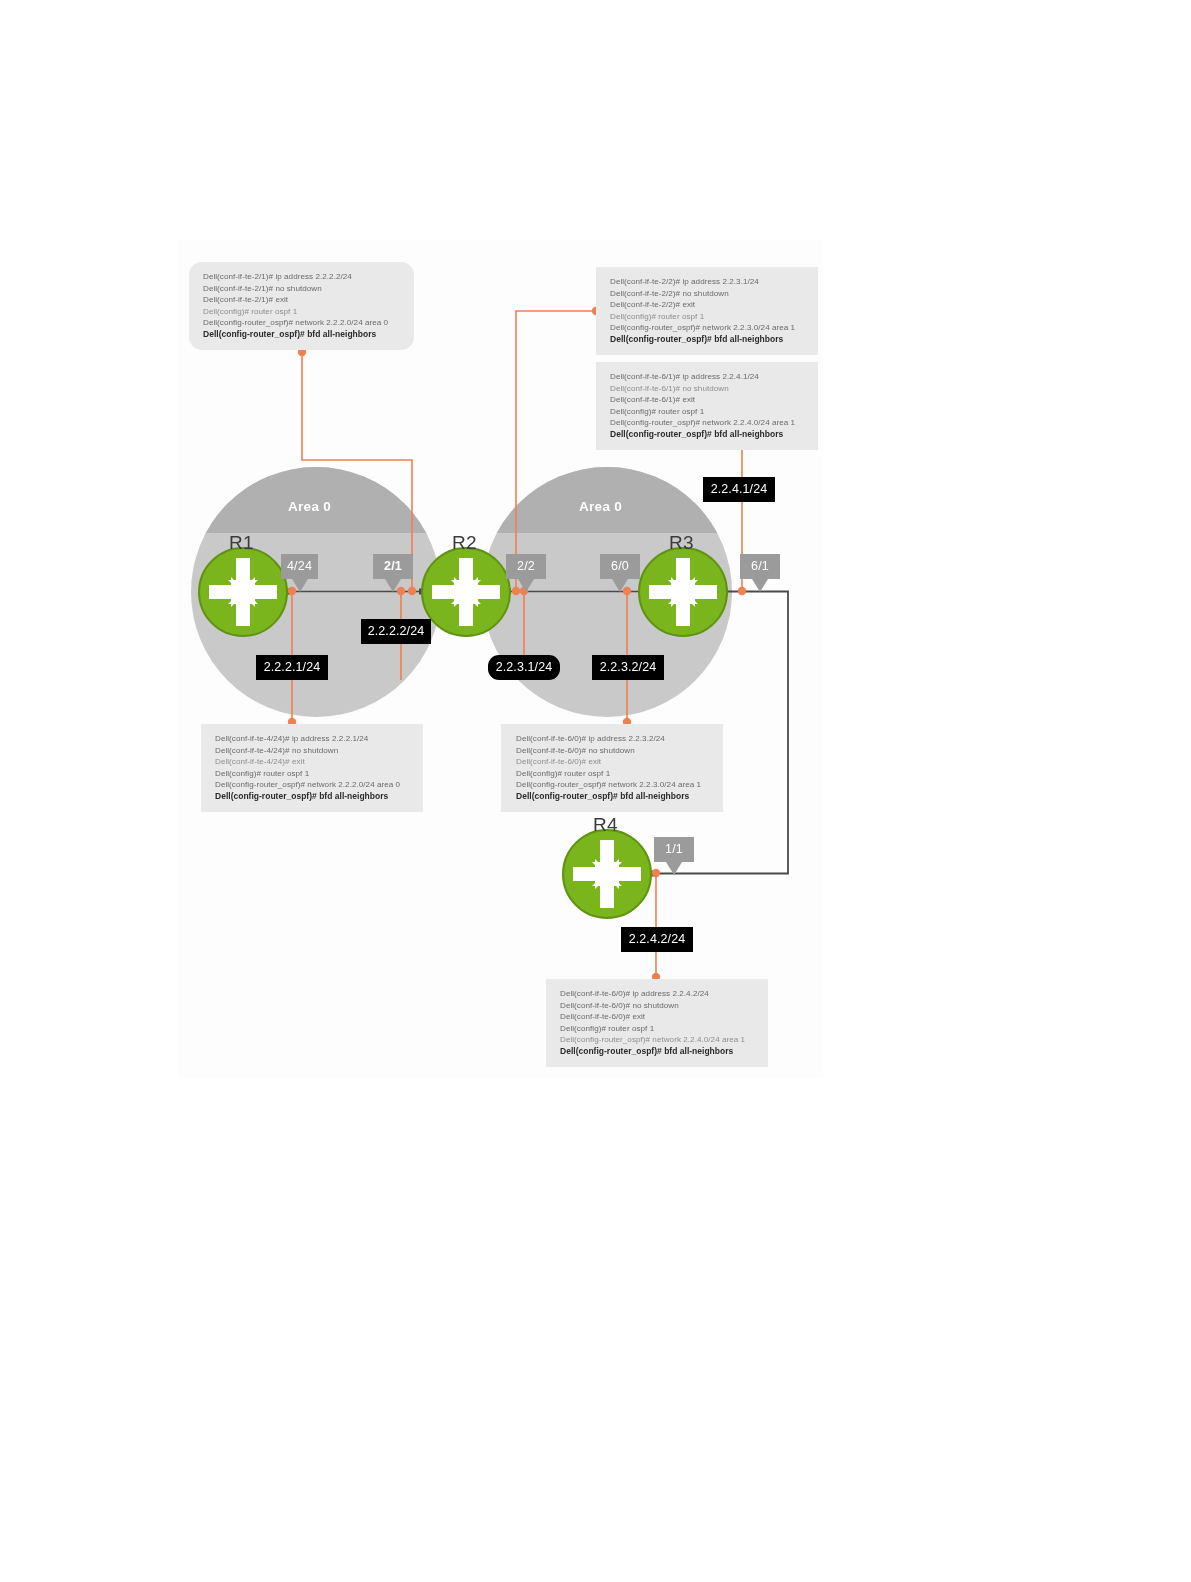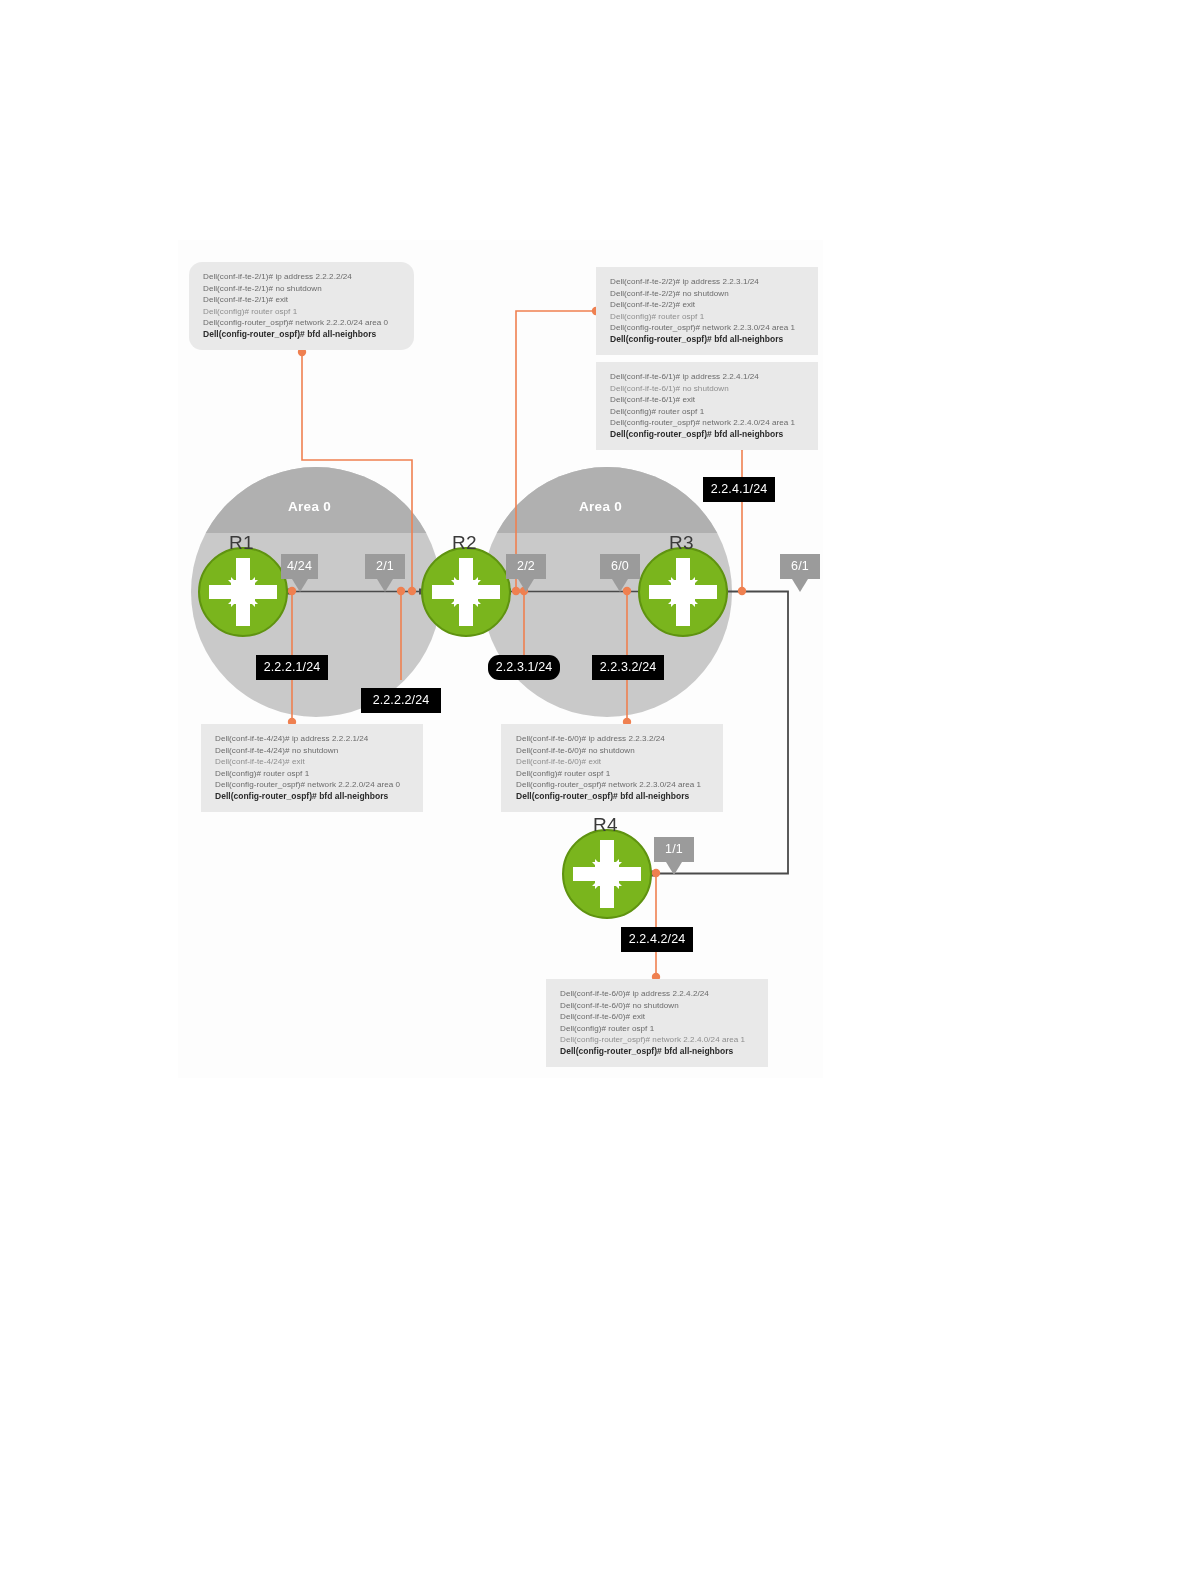--- a/index.html
+++ b/index.html
@@ -245,47 +245,47 @@
   <div class="rname" style="left:229px; top:532px;">R1</div>
   <div class="rname" style="left:452px; top:532px;">R2</div>
   <div class="rname" style="left:669px; top:532px;">R3</div>
   <div class="rname" style="left:593px; top:814px;">R4</div>
 
   <div class="port" style="left:281px; top:554px; width:37px;">
     <span>4/24</span>
     <span class="tail"></span>
   </div>
 
-  <div class="port" style="left:365px; top:554px; width:40px;">
+  <div class="port" style="left:373px; top:554px; width:40px;font-weight:bold;">
     <span>2/1</span>
     <span class="tail"></span>
   </div>
 
   <div class="port" style="left:506px; top:554px; width:40px;">
     <span>2/2</span>
     <span class="tail"></span>
   </div>
 
   <div class="port" style="left:600px; top:554px; width:40px;">
     <span>6/0</span>
     <span class="tail"></span>
   </div>
 
-  <div class="port" style="left:740px; top:554px; width:40px;margin-left:40px;">
+  <div class="port" style="left:740px; top:554px; width:40px;">
     <span>6/1</span>
     <span class="tail"></span>
   </div>
 
   <div class="port" style="left:654px; top:837px; width:40px;">
     <span>1/1</span>
     <span class="tail"></span>
   </div>
 
   <div class="ipbadge" style="left:256px; top:655px; width:72px;">2.2.2.1/24</div>
-  <div class="ipbadge" style="left:361px; top:688px; width:80px;">2.2.2.2/24</div>
+  <div class="ipbadge" style="left:361px; top:619px; width:70px;">2.2.2.2/24</div>
   <div class="ipbadge" style="left:488px; top:655px; width:72px;border-radius:11px;">2.2.3.1/24</div>
   <div class="ipbadge" style="left:592px; top:655px; width:72px;">2.2.3.2/24</div>
   <div class="ipbadge" style="left:703px; top:477px; width:72px;">2.2.4.1/24</div>
   <div class="ipbadge" style="left:621px; top:927px; width:72px;">2.2.4.2/24</div>
 
   <div class="cfgbox" style="left:189px; top:262px; width:225px; height:88px;border-radius:13px;">
     <div class="cfgline">Dell(conf-if-te-2/1)# ip address 2.2.2.2/24</div>
     <div class="cfgline">Dell(conf-if-te-2/1)# no shutdown</div>
     <div class="cfgline">Dell(conf-if-te-2/1)# exit</div>
     <div class="cfgline faint">Dell(config)# router ospf 1</div>

